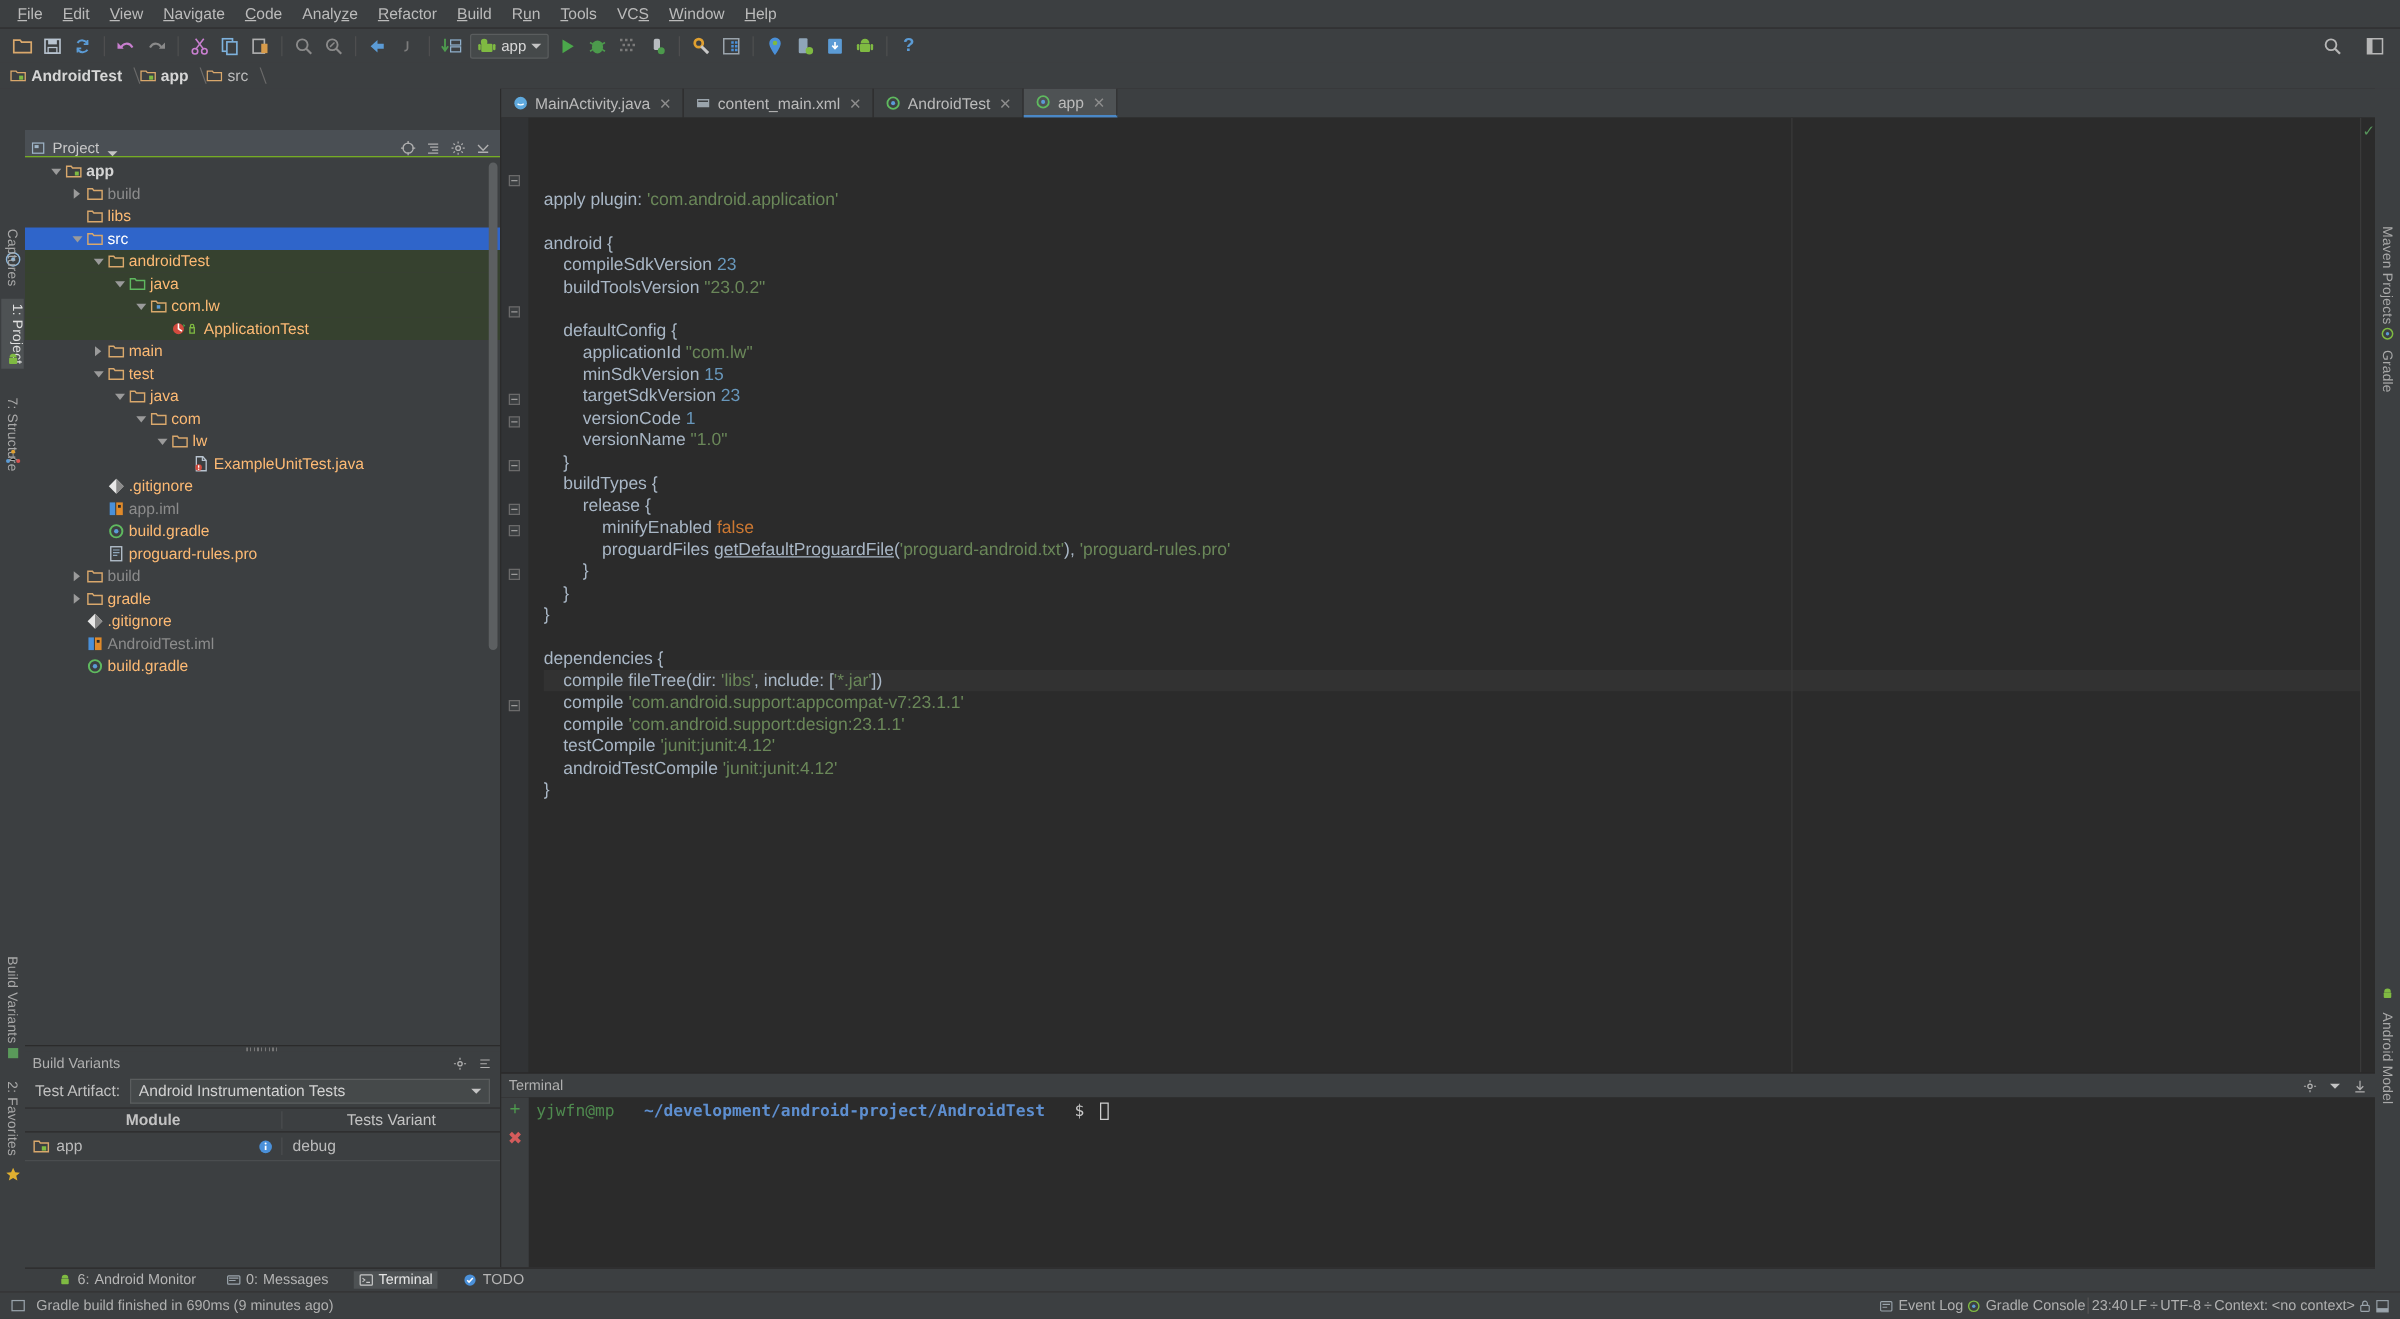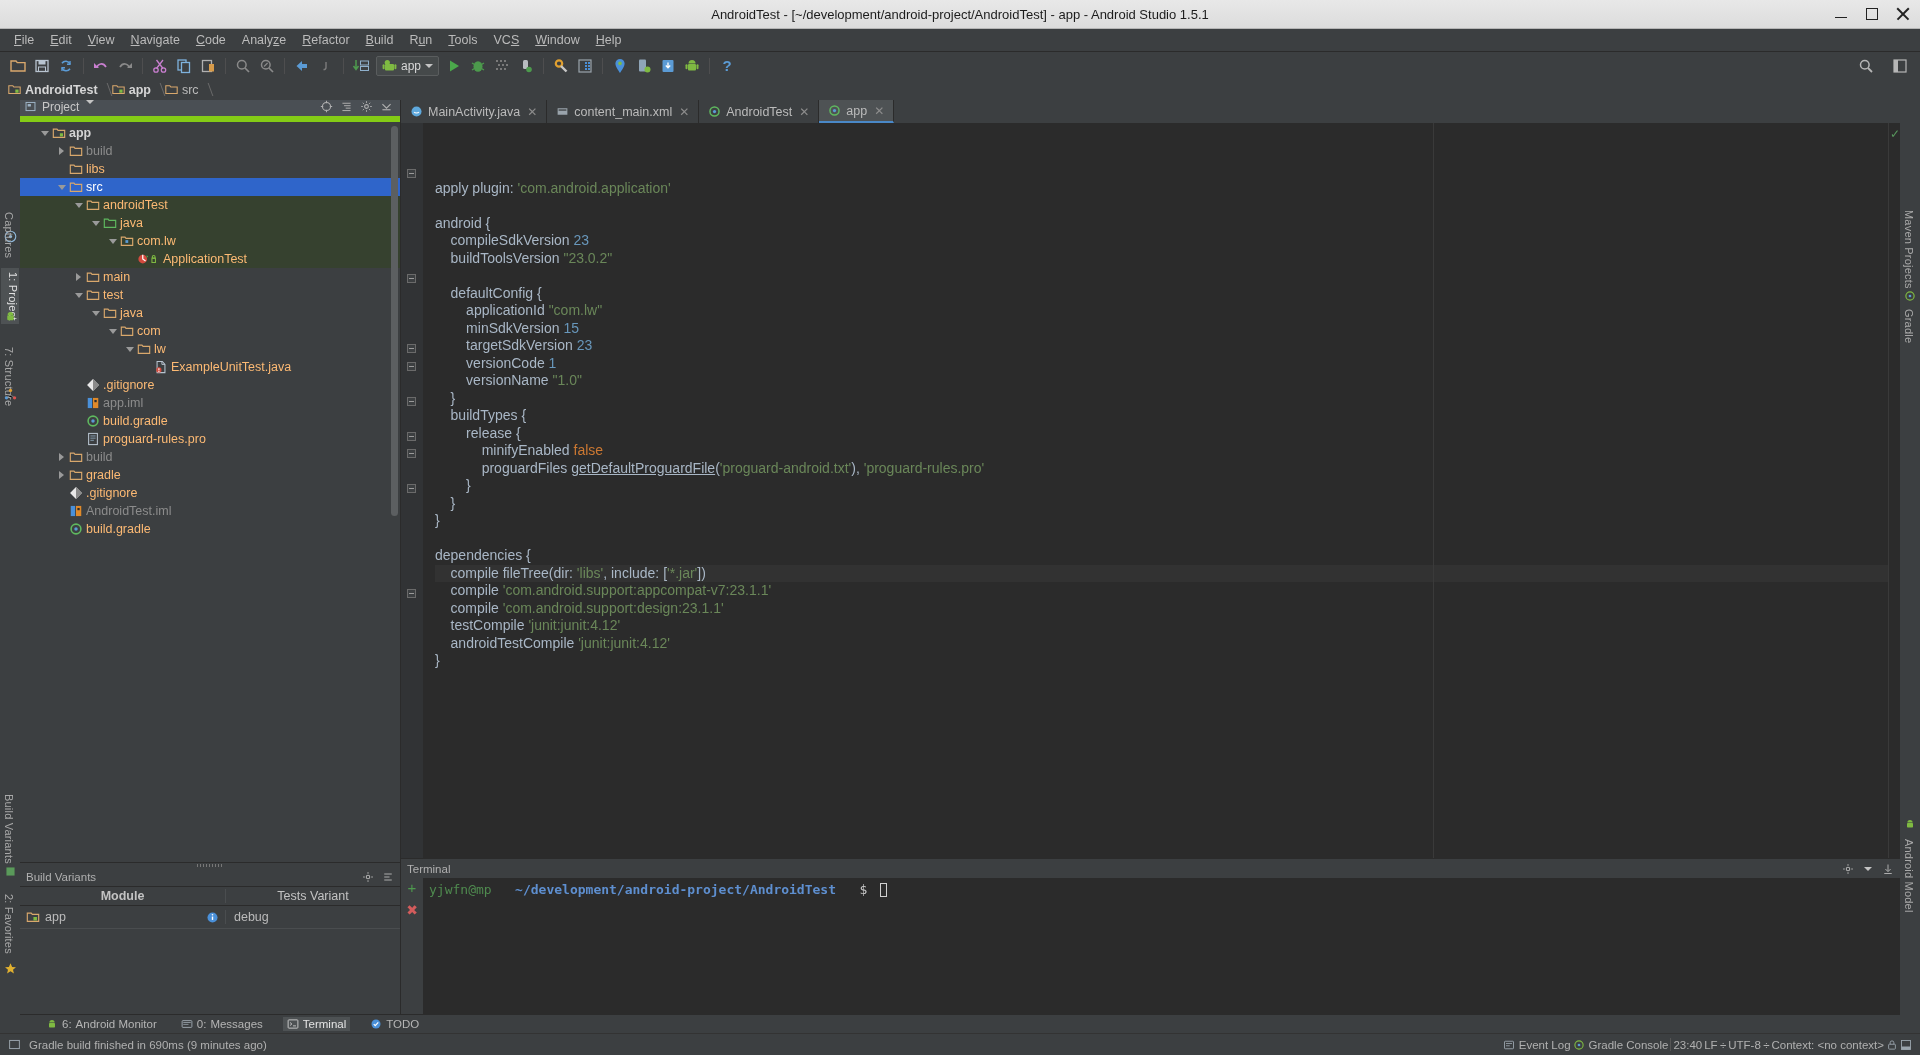--- a/index.html
+++ b/index.html
@@ -78,22 +78,22 @@
   }
   .vtab.sel{ background:#4e5254; color:#e0e0e0; }
   .vicon{ position:absolute; left:4px; width:13px; height:13px; }
 
   .center{ flex:1 1 auto; display:flex; flex-direction:column; min-width:0; }
   .mid{ flex:1 1 auto; display:flex; min-height:0; }
 
   
   .leftpane{ width:381px; flex:0 0 381px; display:flex; flex-direction:column; border-right:1px solid #2b2b2b; }
   .pane-header{
-    height:22px; background:#3c3f41; display:flex; align-items:flex-start;
-    padding:0 4px; flex:0 0 22px; border-bottom:6px solid #84cc16;
+    height:22px; background:#3c3f41; display:flex; align-items:flex-end;
+    padding:0 4px; flex:0 0 22px; border-bottom:1px solid #84cc16;margin-top:33px;
   }
   .pane-header.prj{ background:#4a4f54; }
   .pane-title{ font-size:12px; color:#c8c8c8; margin-left:5px; }
   .pane-hdr-actions{ margin-left:auto; display:flex; gap:7px; align-items:center; padding-right:3px; }
 
   .tree{ flex:1 1 auto; overflow:hidden; background:#3c3f41; position:relative; padding-top:2px; }
   .row{ height:18px; display:flex; align-items:center; white-space:nowrap; font-size:12.5px; padding-right:6px; }
   .row .tw{ width:13px; flex:0 0 13px; display:flex; align-items:center; justify-content:center; }
   .tri-r{ width:0;height:0;border-top:4px solid transparent;border-bottom:4px solid transparent;border-left:5px solid #9a9a9a; }
   .tri-d{ width:0;height:0;border-left:4px solid transparent;border-right:4px solid transparent;border-top:5px solid #9a9a9a; }
@@ -194,30 +194,20 @@
   .statusbar .right{ margin-left:auto; display:flex; align-items:center; gap:2px; }
   .sb-sep{ width:1px; height:13px; background:#555; }
   .pill{ display:flex; align-items:center; gap:4px; }
   svg{ display:block; }
 </style>
 </head>
 <body>
 
 <div class="app">
 
-  <div class="titlebar">
-    <div class="title">AndroidTest - [~/development/android-project/AndroidTest] - app - Android Studio 1.5.1</div>
-    <div class="win-btns">
-      <div class="win-btn wb-min">
-          <span></span>
-        </div>
-      <div class="win-btn wb-max"></div>
-      <div class="win-btn wb-close"></div>
-    </div>
-  </div>
 
   <div class="menubar">
     <div class="menu-item"><u>F</u>ile</div>
     <div class="menu-item"><u>E</u>dit</div>
     <div class="menu-item"><u>V</u>iew</div>
     <div class="menu-item"><u>N</u>avigate</div>
     <div class="menu-item"><u>C</u>ode</div>
     <div class="menu-item">Analy<u>z</u>e</div>
     <div class="menu-item"><u>R</u>efactor</div>
     <div class="menu-item"><u>B</u>uild</div>
@@ -832,20 +822,27 @@
                   <svg width="12" height="12" viewBox="0 0 16 16">
                       <circle cx="8" cy="8" r="2.3" fill="none" stroke="#b0b0b0" stroke-width="1.4"></circle>
                       <path d="M8 1.5v2.2M8 12.3v2.2M1.5 8h2.2M12.3 8h2.2" stroke="#b0b0b0" stroke-width="1.3"></path>
                     </svg>
                 </span>
                 <span>
                   <svg width="12" height="12" viewBox="0 0 16 16">
                       <path d="M3 4h10M3 8h7M3 12h10" stroke="#b0b0b0" stroke-width="1.3"></path>
                     </svg>
                 </span>
+              </div>
+            </div>
+            <div class="bv-artifact">
+              <span class="lab">Test Artifact:</span>
+              <div class="combo">
+                <span>Android Instrumentation Tests</span>
+                <span class="arrow caret"></span>
               </div>
             </div>
             <div class="bv-table">
               <div class="bv-tr bv-th">
                 <div class="bv-c1 c" style="justify-content:center;font-weight:bold;">Module</div>
                 <div class="bv-c2" style="justify-content:center;">Tests Variant</div>
               </div>
               <div class="bv-tr bv-td">
                 <div class="bv-c1">
                   <svg width="14" height="14" viewBox="0 0 16 16" style="margin-right:5px">

